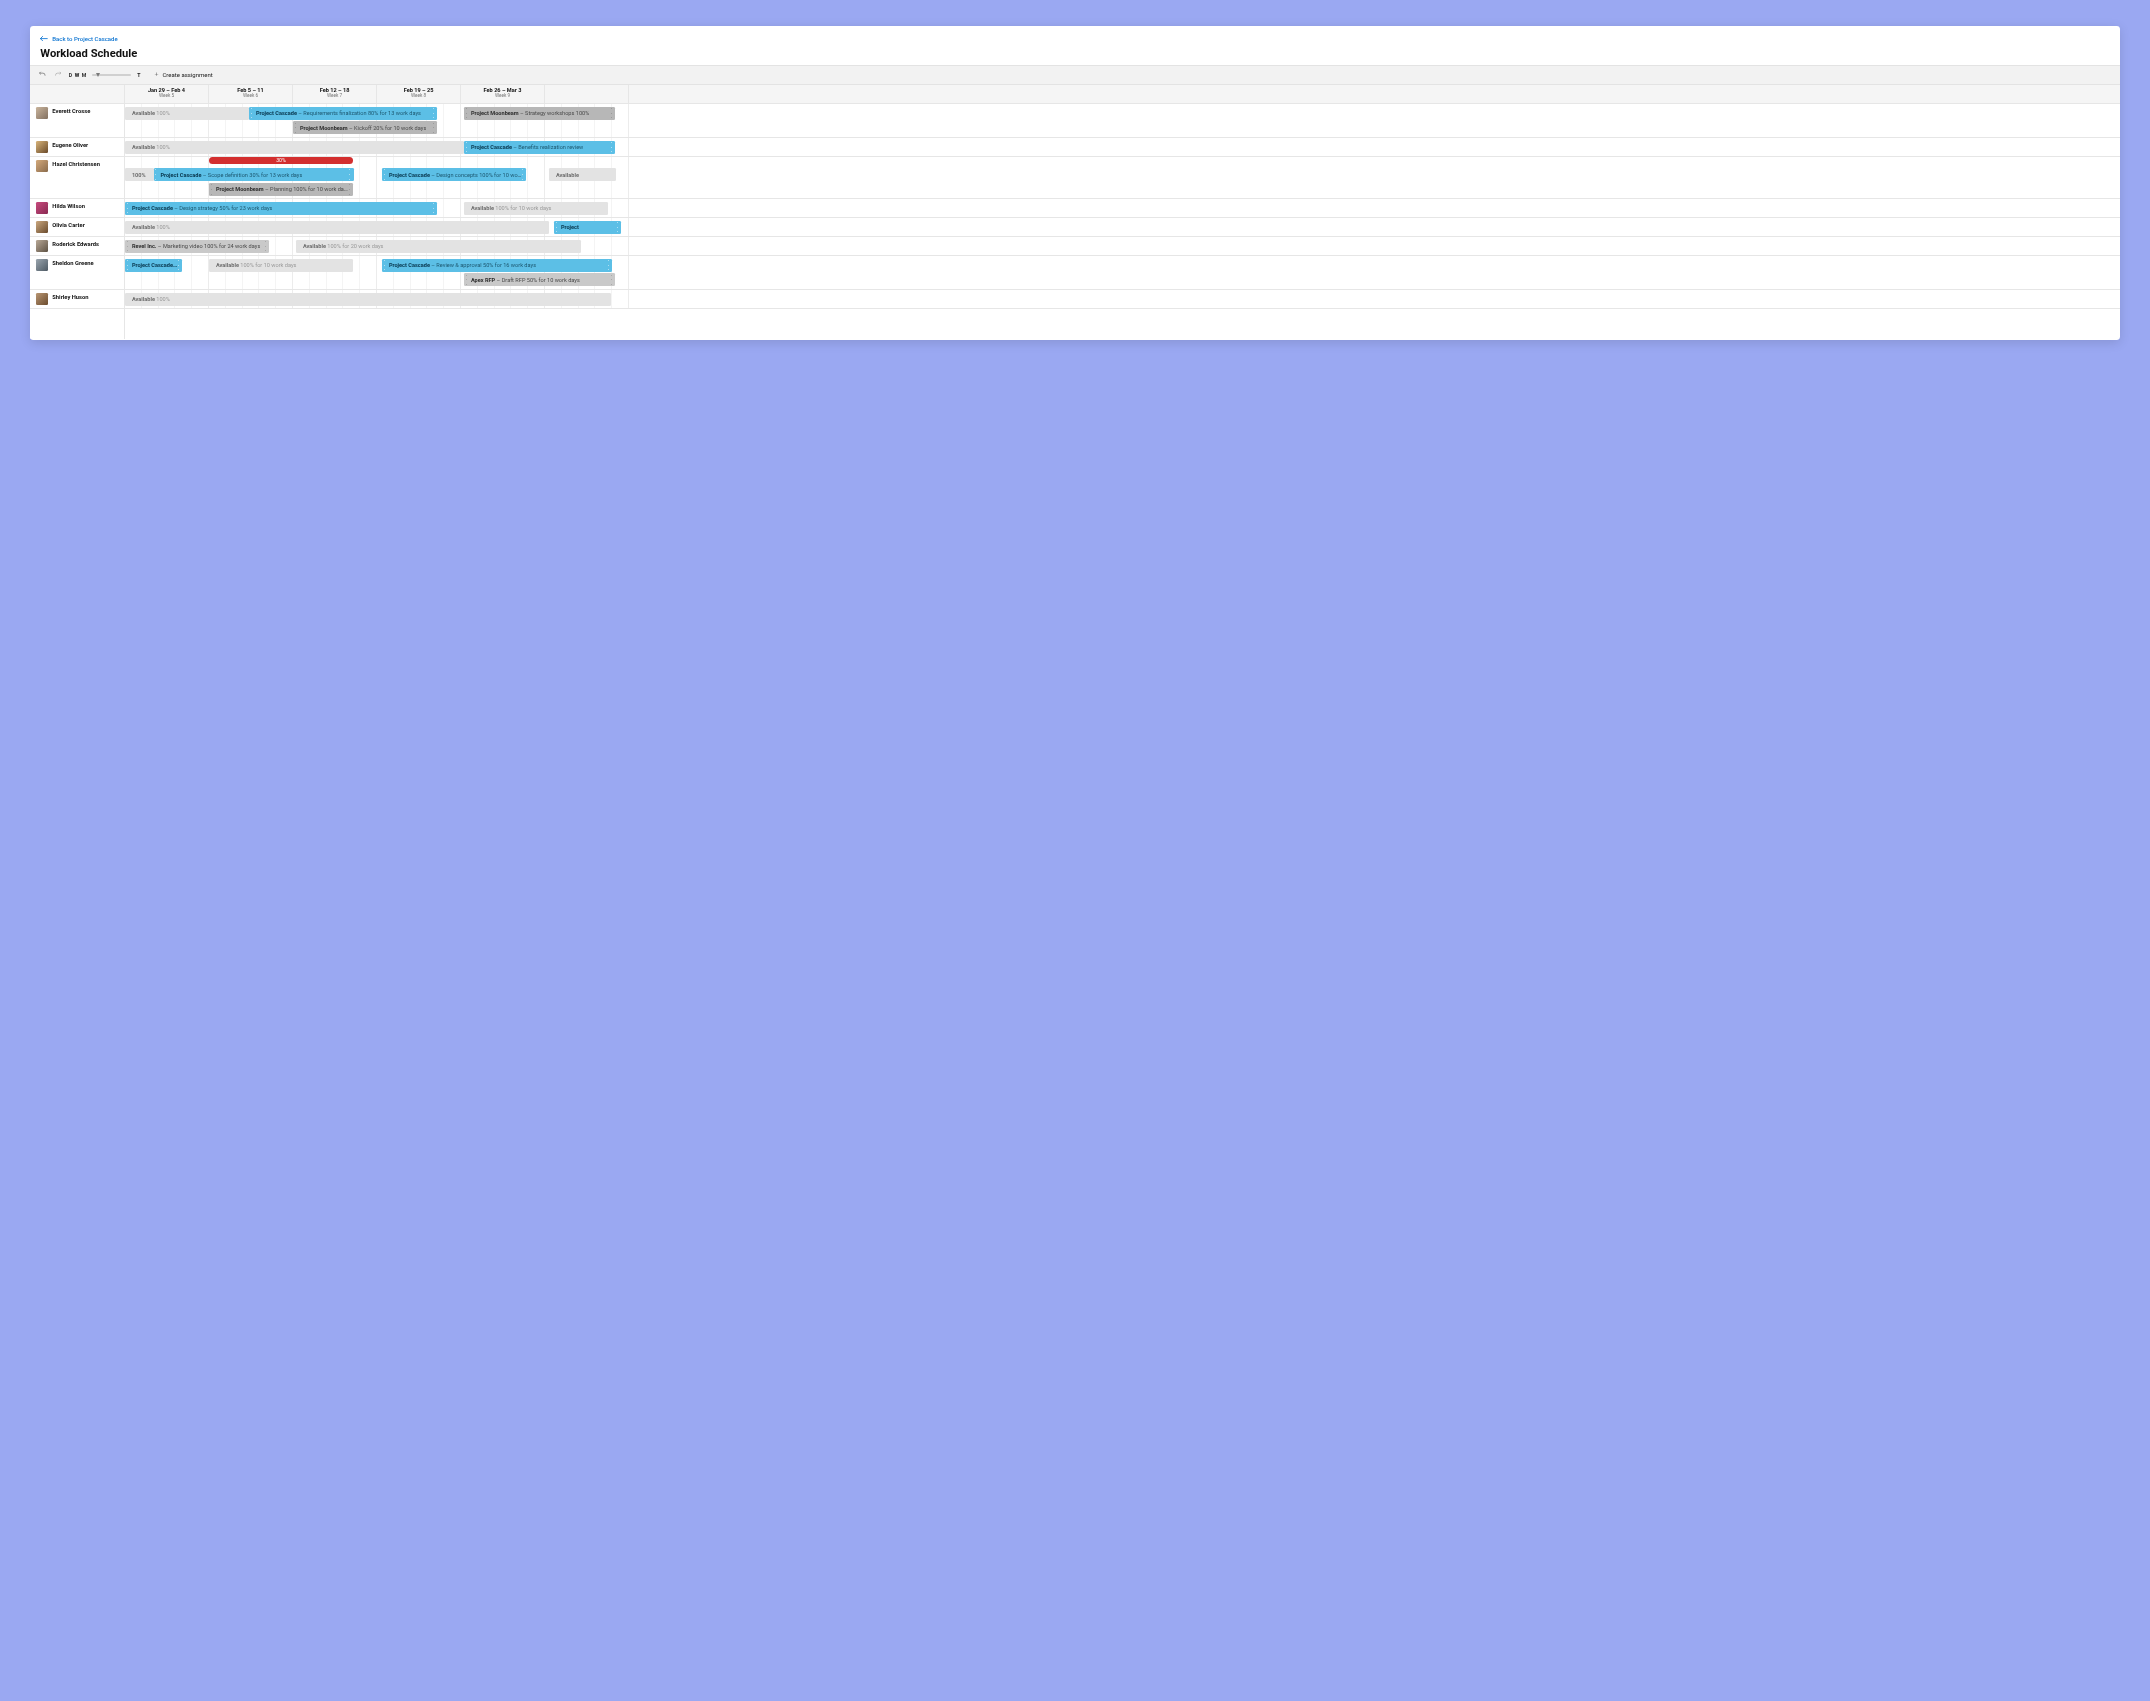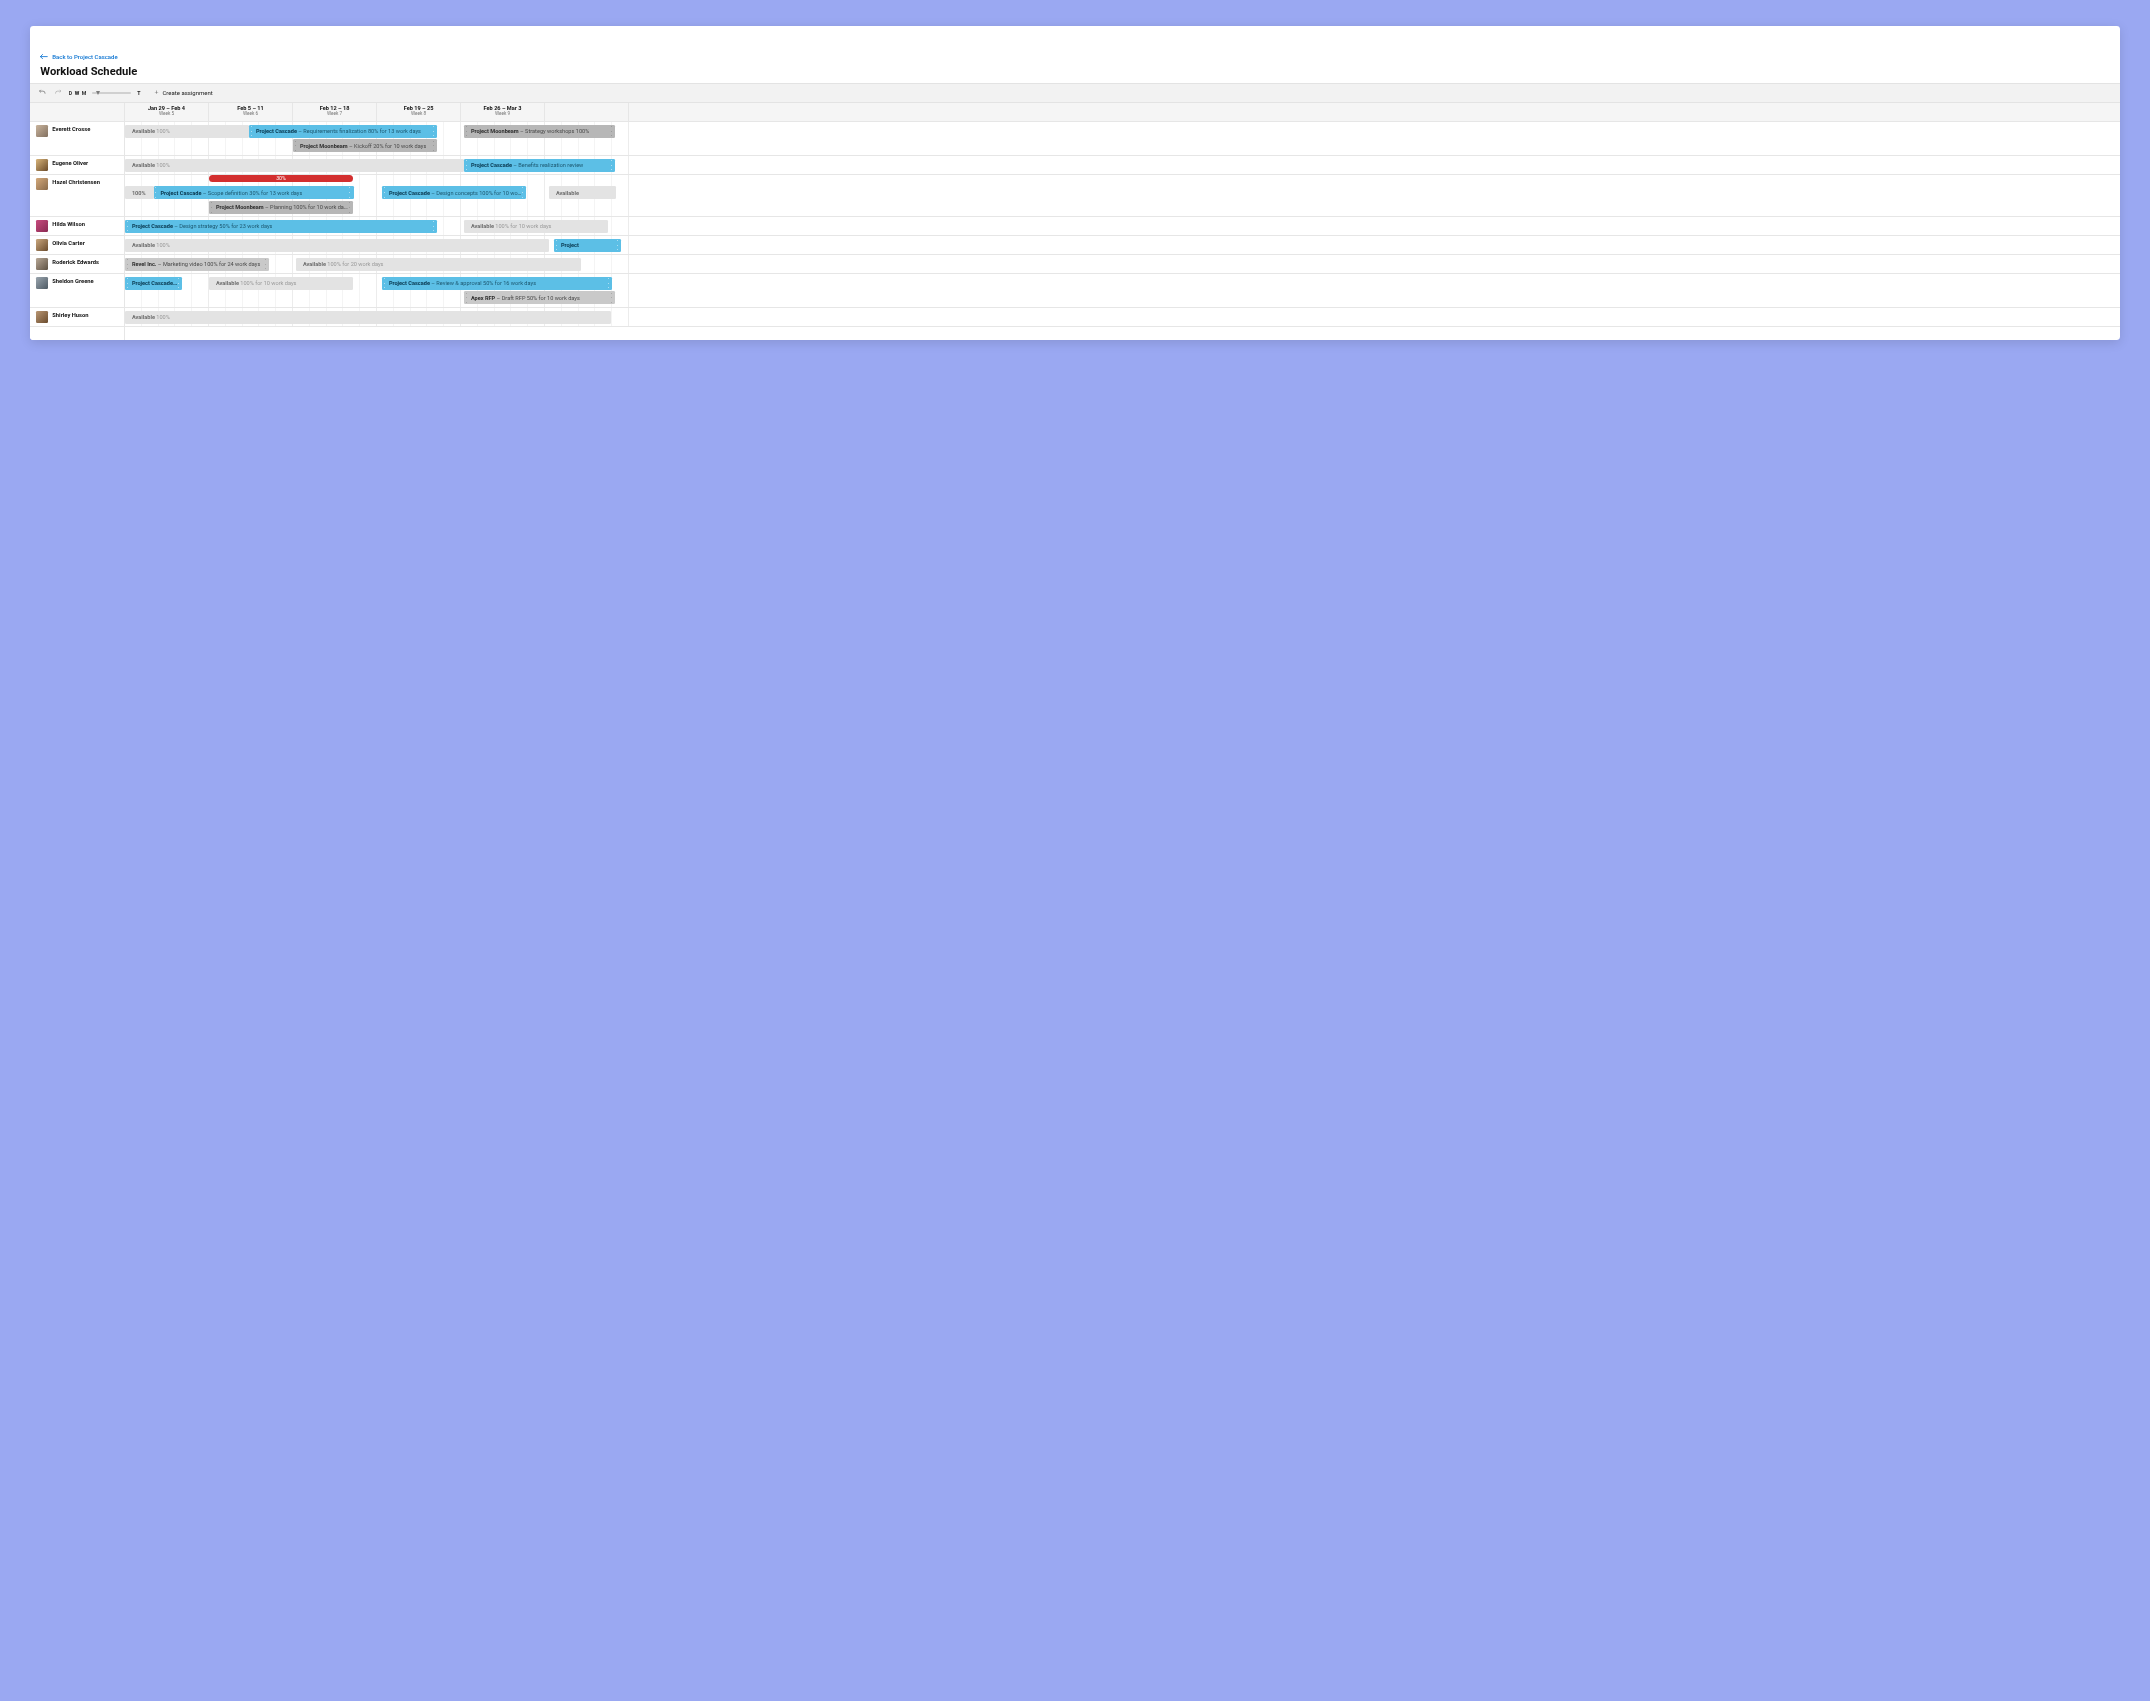--- a/index.html
+++ b/index.html
@@ -11,21 +11,21 @@
     color: #1a1a1a;
   }
   .app-card {
     background: #fff;
     border-radius: 3.4px;
     overflow: hidden;
     box-shadow: 0 2.6px 10.3px rgba(0,0,0,0.12);
     height: 314px;
     position: relative;
   }
-  .hdr { padding: 8.6px 10.3px 5.2px 10.3px; margin-top: 18px; }
+  .hdr { padding: 8.6px 10.3px 5.2px 10.3px; }
   .back-link {
     display: inline-flex; align-items: center; gap: 4.3px;
     color: #0b73d1; font-size: 6px; font-weight: 500;
     text-decoration: none; cursor: pointer; margin-bottom: 5.2px;
   }
   .back-link svg { width: 7.7px; height: 5.2px; }
   .page-title { font-size: 11.2px; font-weight: 700; color: #111; }
 
   .toolbar {
     display: flex; align-items: center; gap: 3.4px;

